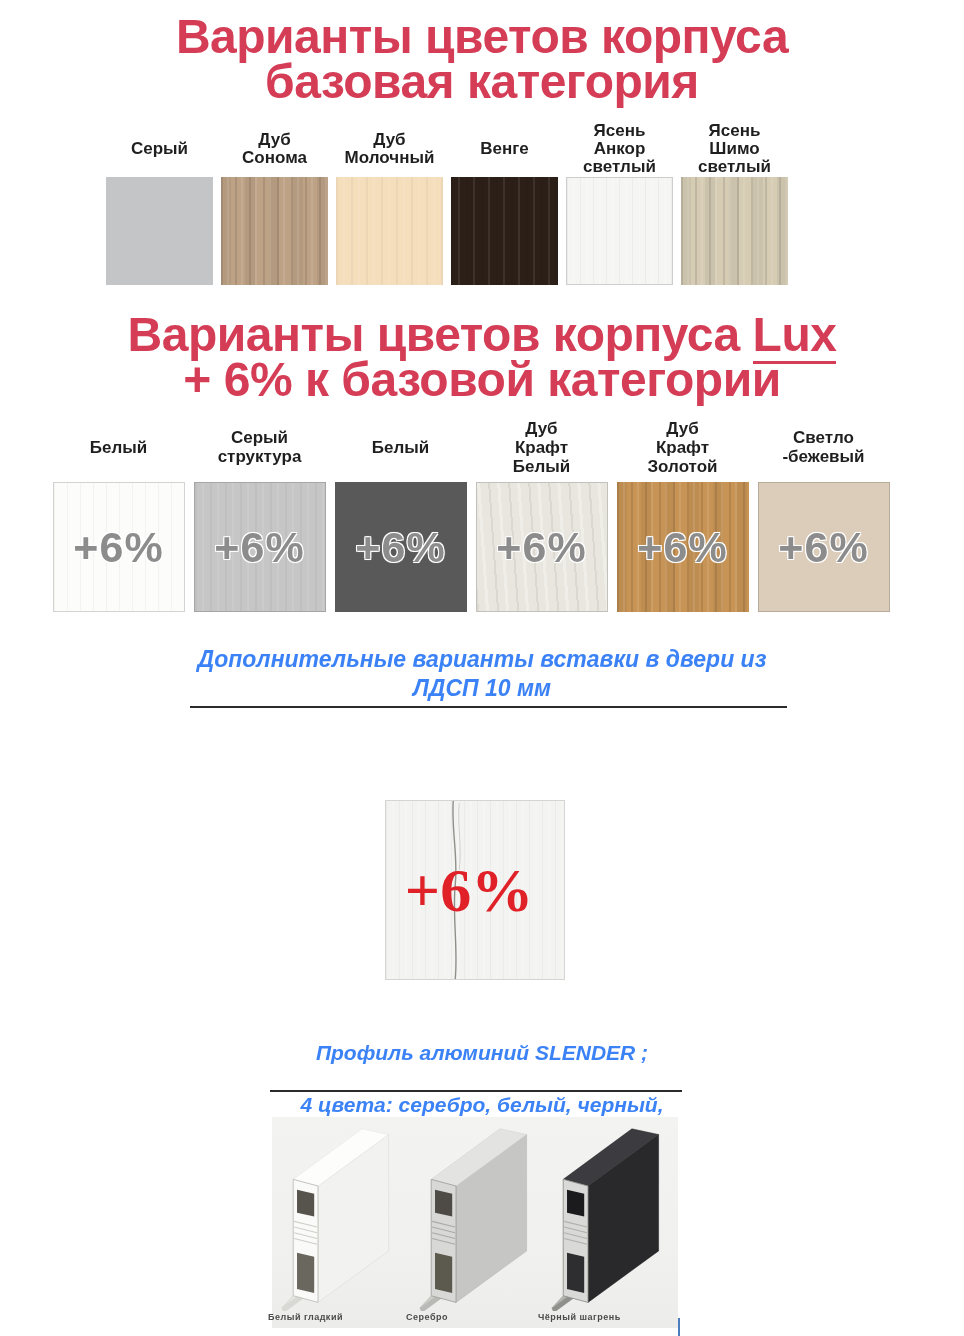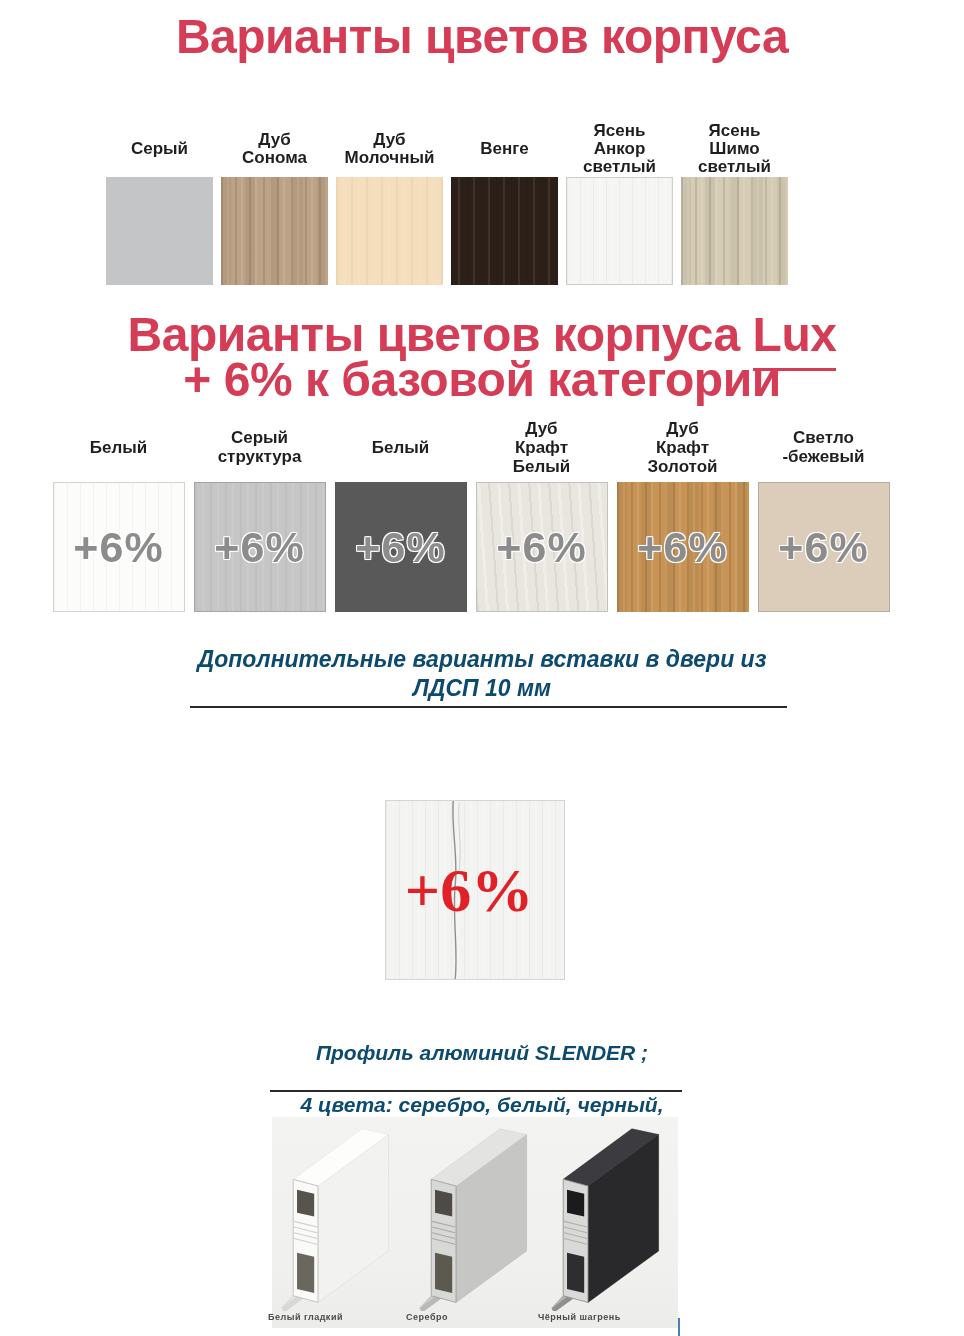--- a/index.html
+++ b/index.html
@@ -4,21 +4,21 @@
 <style>
   html,body{margin:0;padding:0;background:#ffffff;}
   .page{position:relative;width:964px;height:1336px;background:#ffffff;overflow:hidden;
         font-family:"Liberation Sans", sans-serif;}
 
   
   .big-title{position:absolute;left:0;width:964px;text-align:center;
              color:#d43d55;font-weight:bold;font-size:48px;line-height:45px;letter-spacing:-0.5px;}
   .t1{top:14px;}
   .t2{top:312px;}
-  .lux-underline{text-decoration:none;border-bottom:3px solid #d43d55;padding-bottom:7px;}
+  .lux-underline{text-decoration:none;border-bottom:3px solid #d43d55;padding-bottom:0;}
 
   
   .swatch-row{position:absolute;left:0;width:964px;display:flex;justify-content:center;}
   .row-base{top:123px;transform:translateX(-35px);gap:8px;}
   .row-lux{top:416px;transform:translateX(-11px);gap:9px;}
   .cell{display:flex;flex-direction:column;align-items:center;}
   .row-base .cell{width:107px;}
   .row-lux .cell{width:132px;}
   .cell-label{display:flex;align-items:center;justify-content:center;text-align:center;
               font-weight:bold;color:#1f1f1f;white-space:pre-line;}
@@ -44,21 +44,21 @@
   .grain-marble{background-image:
       repeating-linear-gradient(86deg, rgba(120,115,100,0.12) 0 2px, rgba(0,0,0,0) 2px 9px,
         rgba(255,255,255,0.30) 9px 12px, rgba(0,0,0,0) 12px 20px);}
 
   
   .surcharge{position:absolute;inset:0;display:flex;align-items:center;justify-content:center;
              font-size:43px;font-weight:bold;color:#8c8c8c;letter-spacing:1px;
              text-shadow:-1px -1px 0 #fff,1px -1px 0 #fff,-1px 1px 0 #fff,1px 1px 0 #fff,0 0 2px #fff;}
 
   
-  .ital{position:absolute;left:0;width:964px;text-align:center;color:#0c4a6e;
+  .ital{position:absolute;left:0;width:964px;text-align:center;color:#3b82f6;
         font-weight:bold;font-style:italic;white-space:pre-line;}
   .insert-heading{top:645px;font-size:23px;line-height:29px;}
   .elza-label{top:750px;font-size:22px;margin-top:48px;}
   .profile-text{top:1014px;font-size:21px;line-height:26px;}
   .rule{position:absolute;height:0;border-top:2px solid #2b2b2b;}
   .rule1{top:706px;left:190px;width:597px;}
   .rule2{top:1090px;left:270px;width:412px;}
 
   
   .elza{position:absolute;top:800px;left:385px;width:180px;height:180px;box-sizing:border-box;
@@ -77,20 +77,21 @@
 
   .text-cursor{position:absolute;top:1318px;left:678px;width:2px;height:18px;background:#4a7ebc;}
 </style>
 </head>
 <body>
 
 <div class="page">
 
   <div class="big-title t1">
     <div>Варианты цветов корпуса</div>
+    <div>базовая категория</div>
   </div>
 
   <div class="swatch-row row-base">
     <div class="cell">
       <div class="cell-label">Серый</div>
       <div class="swatch" style="background-color: rgb(196, 197, 199);"></div>
     </div>
     <div class="cell">
       <div class="cell-label">Дуб
 Сонома</div>

